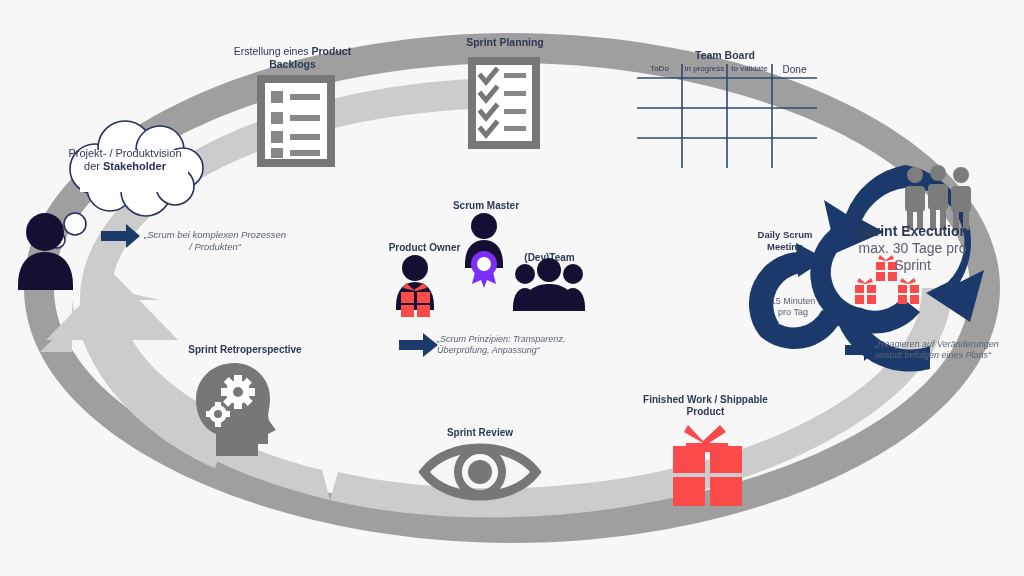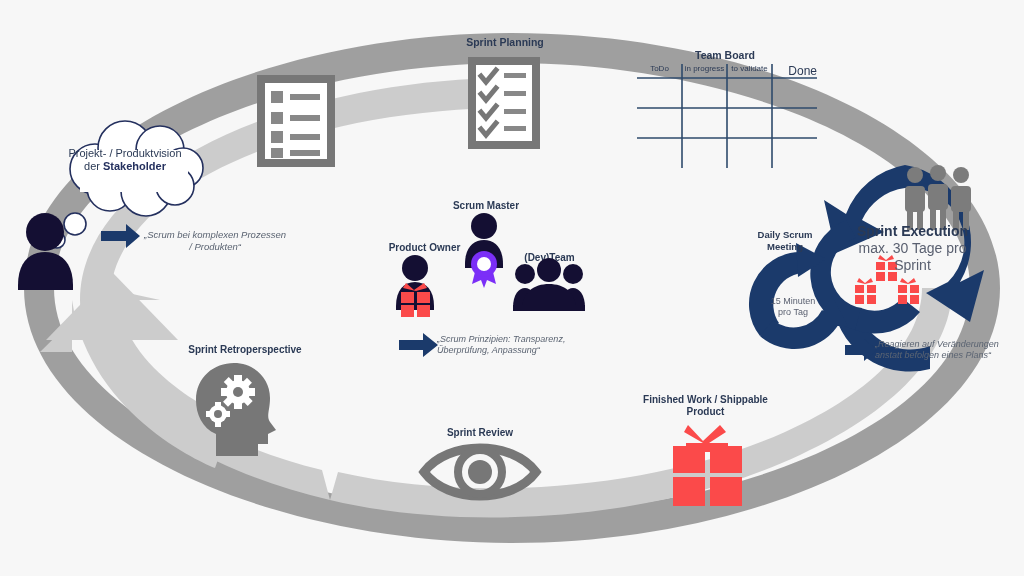--- a/index.html
+++ b/index.html
@@ -96,20 +96,24 @@
   <div class="lbl quote" style="left:140px;top:229px;width:150px;font-size:9.5px;">
     <span>„Scrum bei komplexen Prozessen</span><br>
     <span>/ Produkten“</span>
   </div>
 
   <div class="lbl mix" style="left:50px;top:147px;width:150px;font-size:11px;">
     <span>Projekt- / Produktvision</span><br>
     <span>der </span><span class="b">Stakeholder</span>
   </div>
 
+  <div class="lbl" style="left:225px;top:45px;width:135px;font-size:10.5px;">
+    <span>Erstellung eines </span><span class="bold">Product</span><br>
+    <span class="bold">Backlogs</span>
+  </div>
   <svg class="layer" viewBox="0 0 1024 576">
     <rect x="257" y="75" width="78" height="92" fill="#777777"></rect>
     <rect x="265" y="83" width="62" height="76" fill="#ffffff"></rect>
     <rect x="271" y="91" width="12" height="12" fill="#888888"></rect>
     <rect x="290" y="94" width="30" height="6" fill="#888888"></rect>
     <rect x="271" y="112" width="12" height="12" fill="#888888"></rect>
     <rect x="290" y="115" width="30" height="6" fill="#888888"></rect>
     <rect x="271" y="131" width="12" height="12" fill="#888888"></rect>
     <rect x="290" y="134" width="30" height="6" fill="#888888"></rect>
     <rect x="271" y="148" width="12" height="10" fill="#888888"></rect>
@@ -130,21 +134,21 @@
     <rect x="504" y="91" width="22" height="5" fill="#888888"></rect>
     <rect x="504" y="109" width="22" height="5" fill="#888888"></rect>
     <rect x="504" y="126" width="22" height="5" fill="#888888"></rect>
   </svg>
 
   <div class="lbl bold" style="left:660px;top:49px;width:130px;font-size:10.5px;">Team Board</div>
   <div style="position:absolute;left:637px;top:64px;width:180px;height:12px;display:flex;">
     <div style="flex:1;text-align:center;font-size:8px;color:#2b3a55;">ToDo</div>
     <div style="flex:1;text-align:center;font-size:8px;color:#2b3a55;">in progress</div>
     <div style="flex:1;text-align:center;font-size:8px;color:#2b3a55;">to validate</div>
-    <div style="flex:1;text-align:right;font-size:12px;color:#2b3a55;">Done</div>
+    <div style="flex:1;text-align:center;font-size:10px;color:#2b3a55;">Done</div>
   </div>
   <svg class="layer" viewBox="0 0 1024 576">
     <g stroke="#2e4a6b" stroke-width="1.6">
       <line x1="637" y1="78" x2="817" y2="78"></line>
       <line x1="637" y1="108" x2="817" y2="108"></line>
       <line x1="637" y1="138" x2="817" y2="138"></line>
       <line x1="682" y1="64" x2="682" y2="168"></line>
       <line x1="727" y1="64" x2="727" y2="168"></line>
       <line x1="772" y1="64" x2="772" y2="168"></line>
     </g>

